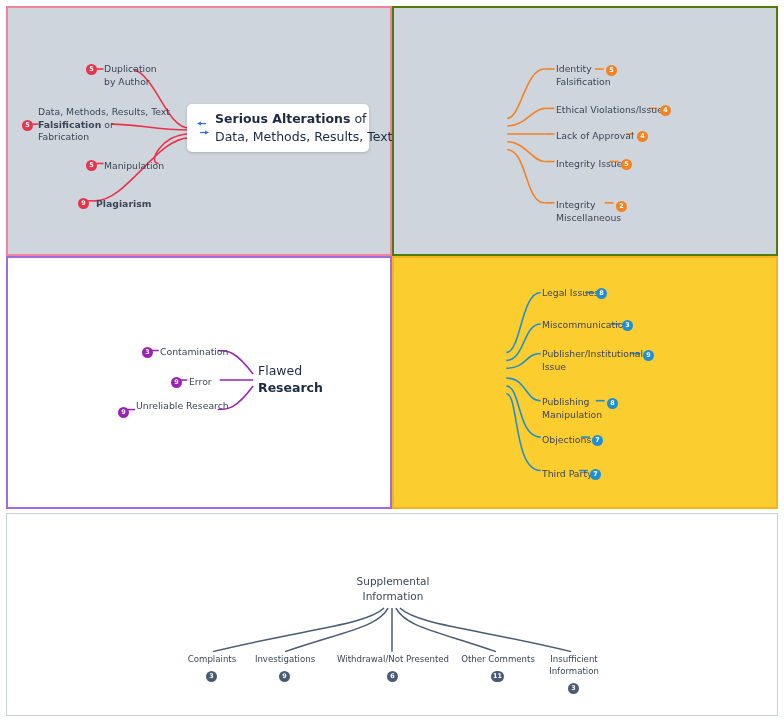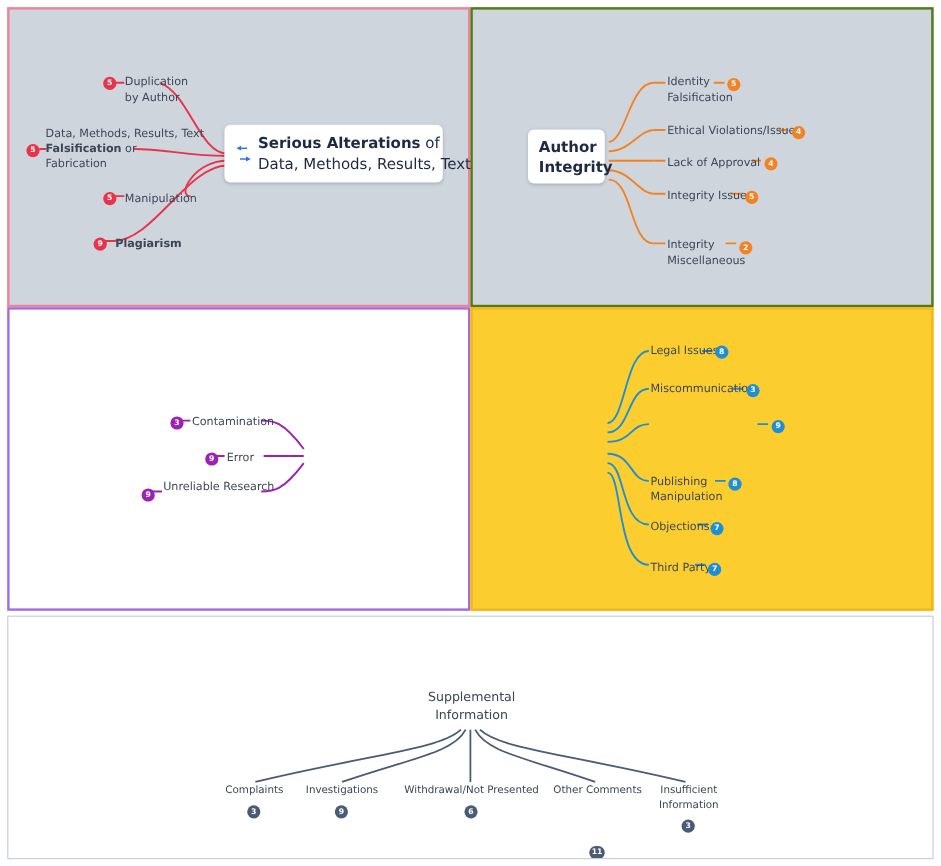--- a/index.html
+++ b/index.html
@@ -127,21 +127,21 @@
     width: 11px;
     height: 11px;
     border-radius: 50%;
     color: #ffffff;
     font-size: 6.4px;
     font-weight: bold;
     line-height: 11px;
     text-align: center;
     z-index: 5;
   }
-  .badge-wide { width: 13px; border-radius: 6.5px; margin-top: 34px; }
+  .badge-wide { width: 13px; border-radius: 6.5px; }
 
   .badge-red    { background: #e8334a; }
   .badge-orange { background: #f58220; }
   .badge-purple { background: #9b22b5; }
   .badge-blue   { background: #1e8fd5; }
   .badge-navy   { background: #4a5b75; }
 
   
   #supp-title {
     position: absolute;
@@ -266,26 +266,20 @@
     </div>
     <div class="badge badge-orange" style="left:227px; top:151px;">5</div>
 
     <div class="leaf" style="left:162px; top:191px;">
       <div>Integrity</div>
       <div>Miscellaneous</div>
     </div>
     <div class="badge badge-orange" style="left:222px; top:193px;">2</div>
   </div>
 
-  <div class="center-node" id="node-author">
-    <div class="node-text">
-      <div>Author</div>
-      <div>Integrity</div>
-    </div>
-  </div>
 
   <div class="panel" id="panel-flawed">
     <svg class="wires" viewBox="0 0 386 253">
       <g fill="none" stroke="#9b22b5" stroke-width="1.6">
         <path d="M248,118 C230,94 222,94 212,94"></path>
         <path d="M248,124 C232,124 226,124 214,124"></path>
         <path d="M248,130 C230,154 222,154 212,154"></path>
       </g>
       <g stroke="#9b22b5" stroke-width="1.6">
         <line x1="143" y1="94" x2="152" y2="94"></line>
@@ -303,20 +297,26 @@
       <div>Error</div>
     </div>
     <div class="badge badge-purple" style="left:163px; top:119px;">9</div>
 
     <div class="leaf" style="left:128px; top:142px;text-align:right;">
       <div>Unreliable Research</div>
     </div>
     <div class="badge badge-purple" style="left:110px; top:149px;">9</div>
   </div>
 
+  <div class="center-node" id="node-flawed">
+    <div class="node-text">
+      <div>Flawed</div>
+      <div><b>Research</b></div>
+    </div>
+  </div>
 
   <div class="panel" id="panel-system">
     <svg class="wires" viewBox="0 0 386 253">
       <g fill="none" stroke="#1e8fd5" stroke-width="1.6">
         <path d="M113,96 C128,96 128,35 148,35"></path>
         <path d="M113,104 C132,104 130,67 148,67"></path>
         <path d="M113,112 C134,112 132,97 148,97"></path>
         <path d="M113,122 C134,122 132,145 148,145"></path>
         <path d="M113,130 C128,130 124,182 148,182"></path>
         <path d="M113,138 C126,138 120,216 148,216"></path>
@@ -334,20 +334,24 @@
     <div class="leaf" style="left:148px; top:29px;">
       <div>Legal Issues</div>
     </div>
     <div class="badge badge-blue" style="left:202px; top:30px;">8</div>
 
     <div class="leaf" style="left:148px; top:61px;">
       <div>Miscommunication</div>
     </div>
     <div class="badge badge-blue" style="left:228px; top:62px;">3</div>
 
+    <div class="leaf" style="left:148px; top:90px;">
+      <div>Publisher/Institutional</div>
+      <div>Issue</div>
+    </div>
     <div class="badge badge-blue" style="left:249px; top:92px;">9</div>
 
     <div class="leaf" style="left:148px; top:138px;">
       <div>Publishing</div>
       <div>Manipulation</div>
     </div>
     <div class="badge badge-blue" style="left:213px; top:140px;">8</div>
 
     <div class="leaf" style="left:148px; top:176px;">
       <div>Objections</div>

